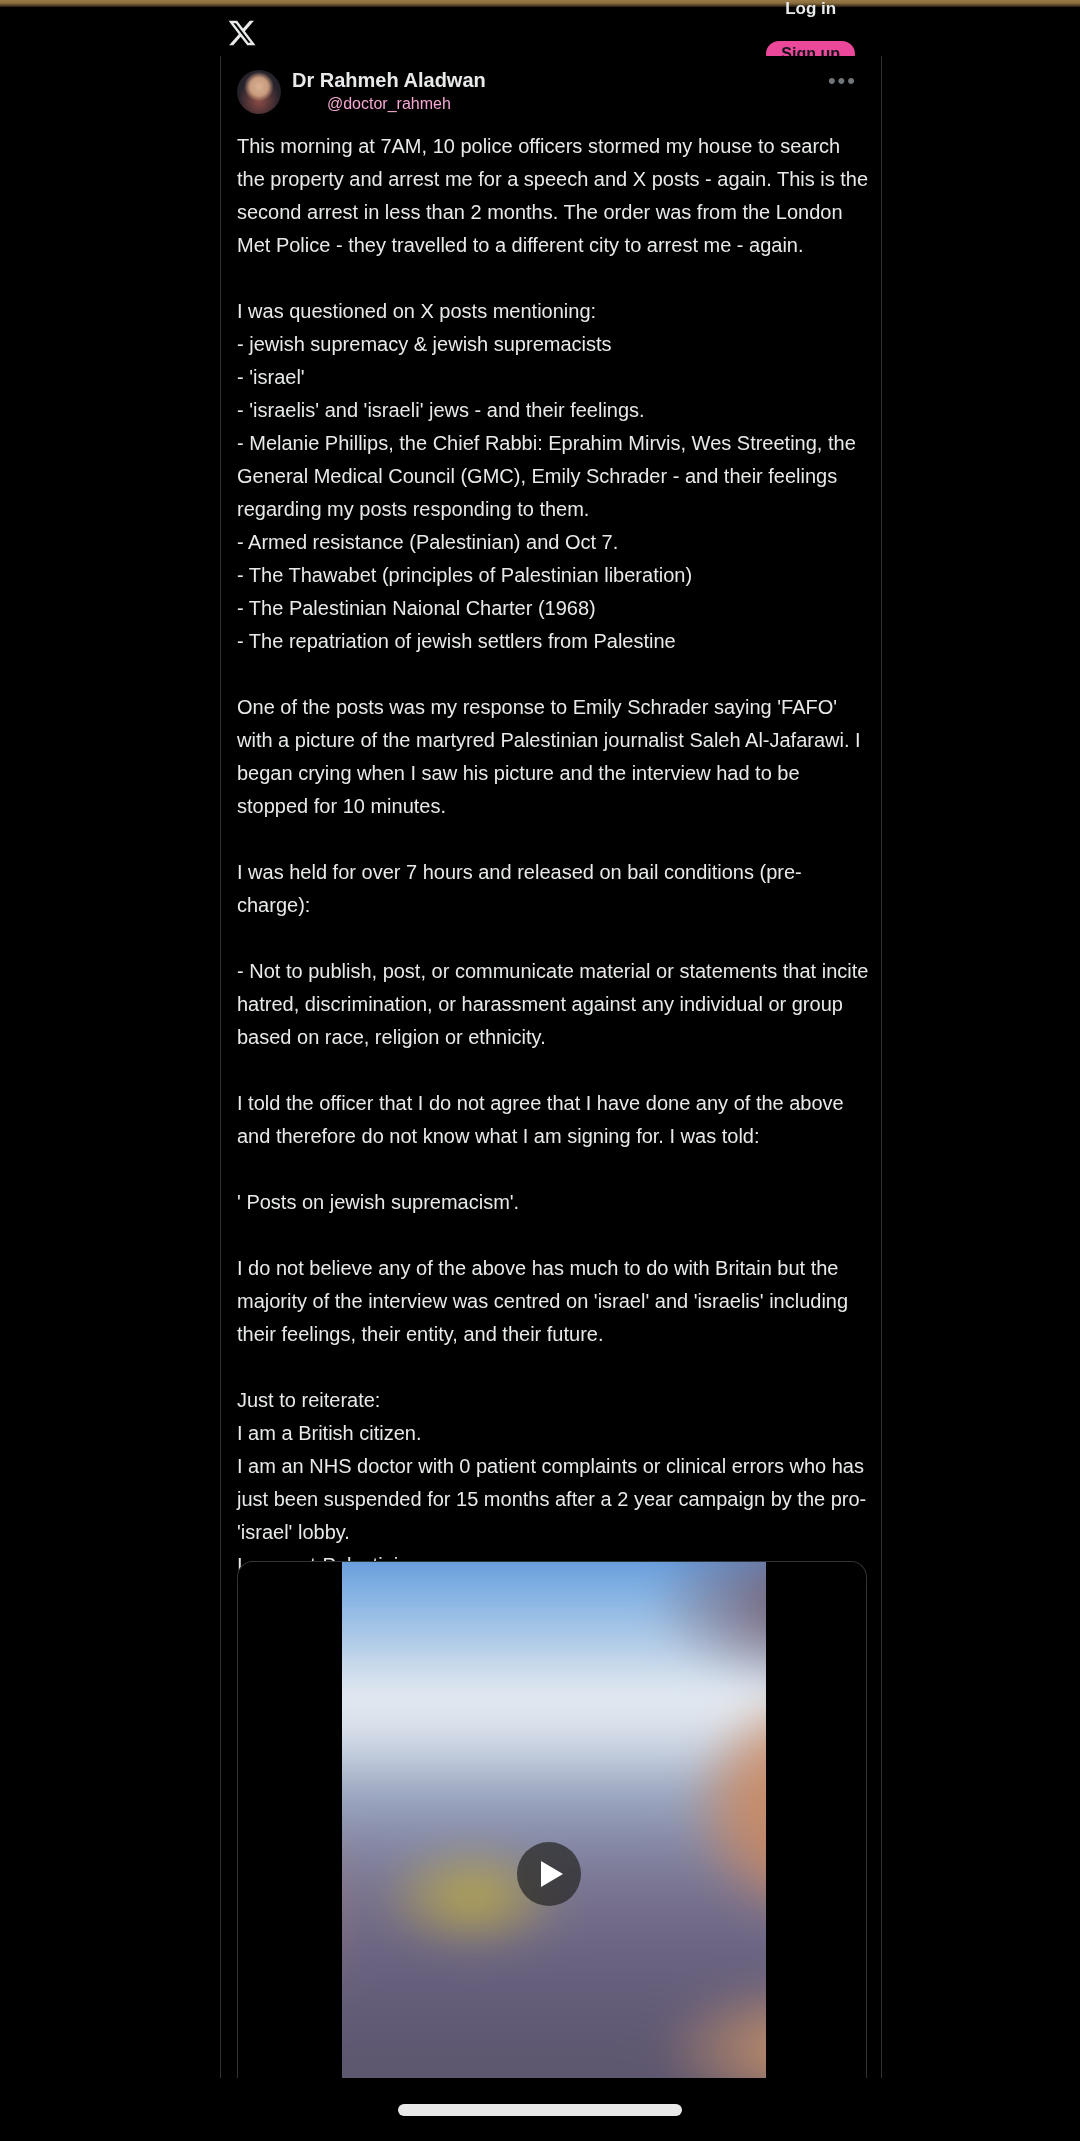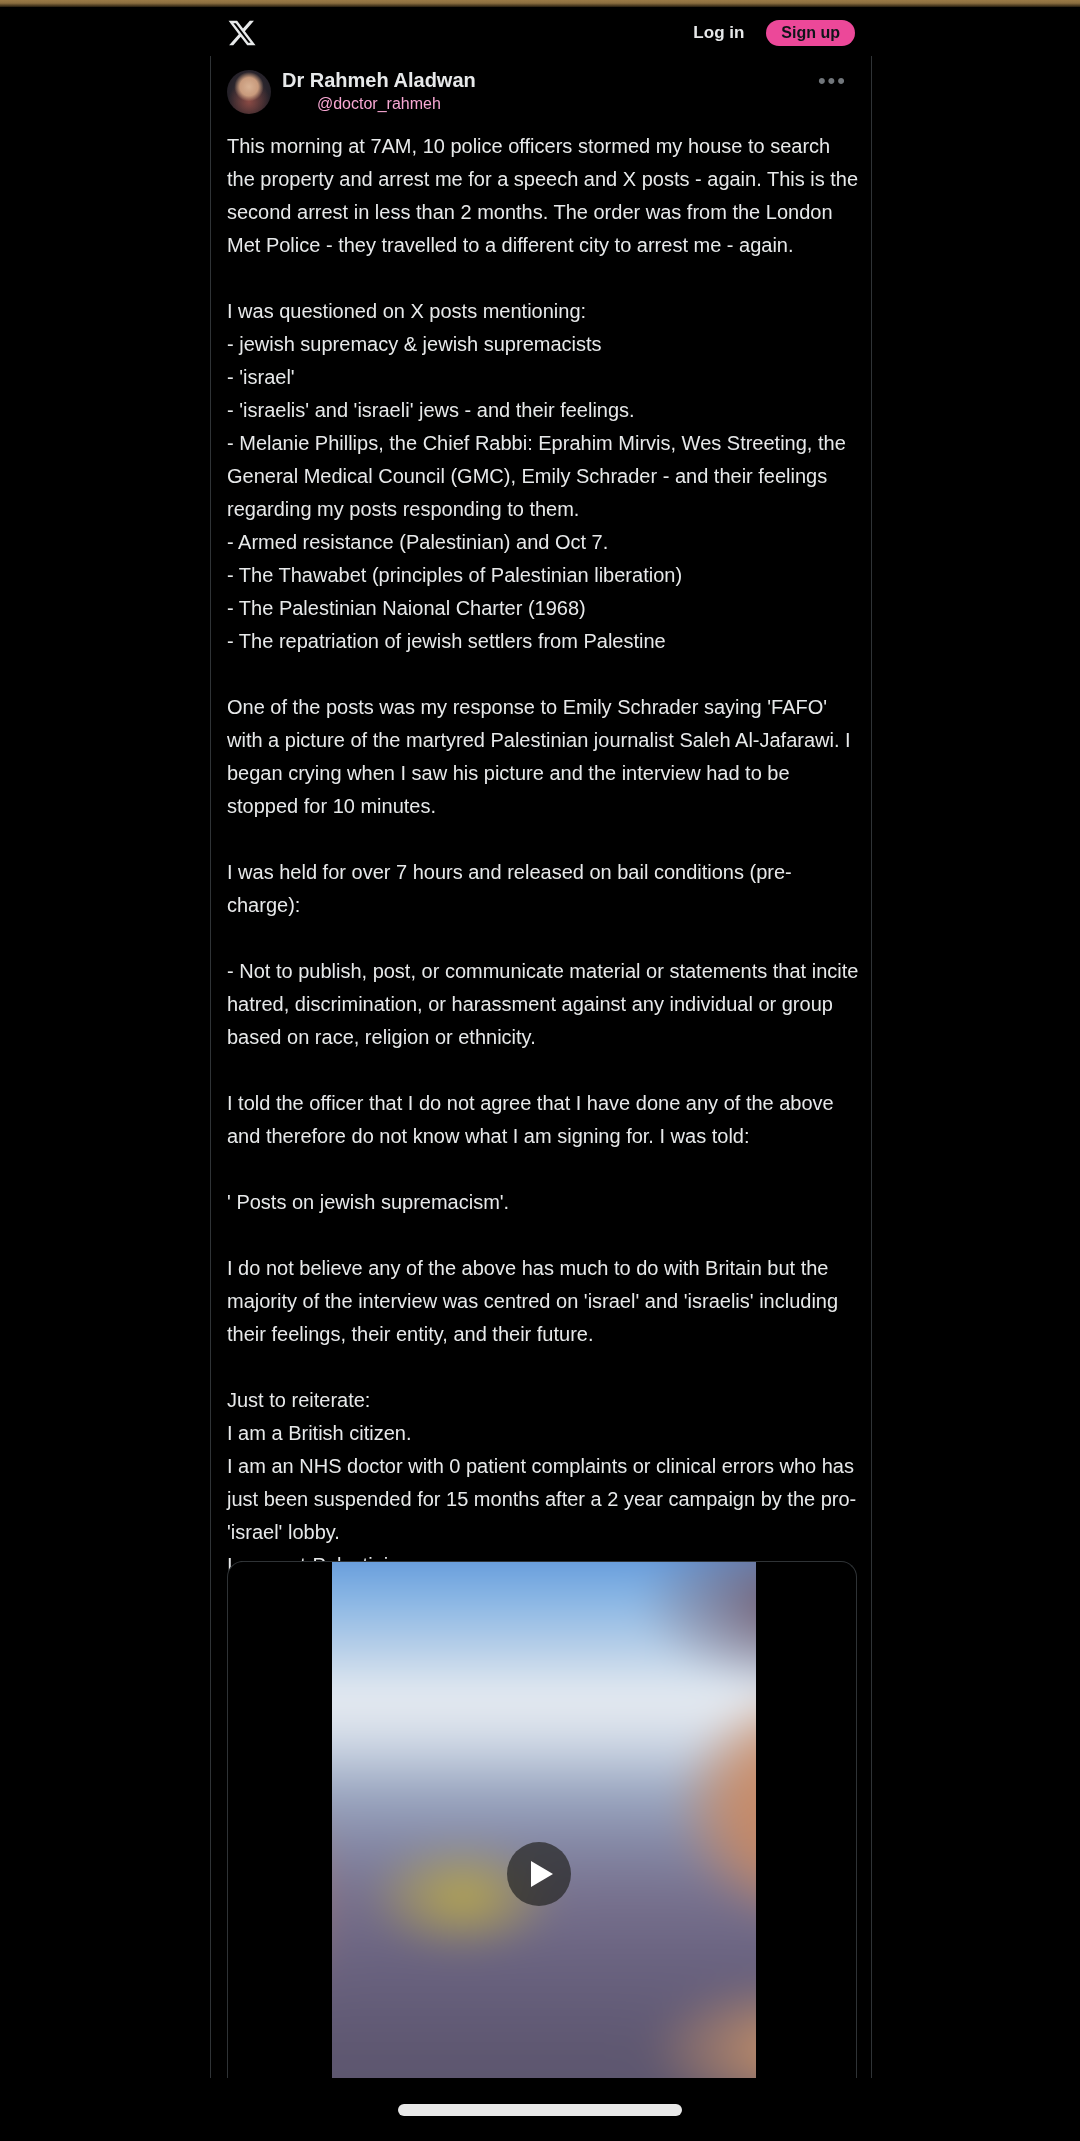--- a/index.html
+++ b/index.html
@@ -15,31 +15,31 @@
     background:linear-gradient(180deg,#9a7a46 0%,#8a6d3f 45%,#4a3a20 80%,#241c0e 100%);
   }
   
   .navbar{position:absolute;top:7px;left:0;width:100%;height:52px;background:#000;}
   .navbar-inner{
     position:absolute;left:210px;width:662px;height:100%;
     display:flex;align-items:center;justify-content:space-between;
     padding:0 17px;box-sizing:border-box;
   }
   .x-logo{width:30px;height:30px;display:block;cursor:pointer;}
-  .auth{display:flex;align-items:center;gap:22px;}
+  .auth{display:flex;align-items:center;gap:22px;flex-direction:column;}
   .login{color:#e7e9ea;font-size:17px;font-weight:700;cursor:pointer;}
   .signup{
     background:#ec4899;color:#0f1419;font-size:16px;font-weight:700;
     border:none;border-radius:9999px;height:26px;padding:0 15px;
     display:flex;align-items:center;cursor:pointer;
     font-family:"Liberation Sans",sans-serif;
   }
   
   .column{
-    position:absolute;top:56px;left:210px;width:662px;height:2022px;
+    position:absolute;top:56px;left:220px;width:662px;height:2022px;
     border-left:1px solid #2f3336;border-right:1px solid #2f3336;
     box-sizing:border-box;background:#000;
   }
   
   .avatar{
     position:absolute;left:16px;top:14px;width:44px;height:44px;border-radius:50%;
     cursor:pointer;overflow:hidden;
     background:
       radial-gradient(circle at 50% 38%,#d9b294 0%,#c89a7c 26%,rgba(200,154,124,0) 42%),
       radial-gradient(circle at 50% 72%,#8a4a44 0%,rgba(120,60,60,0) 55%),

